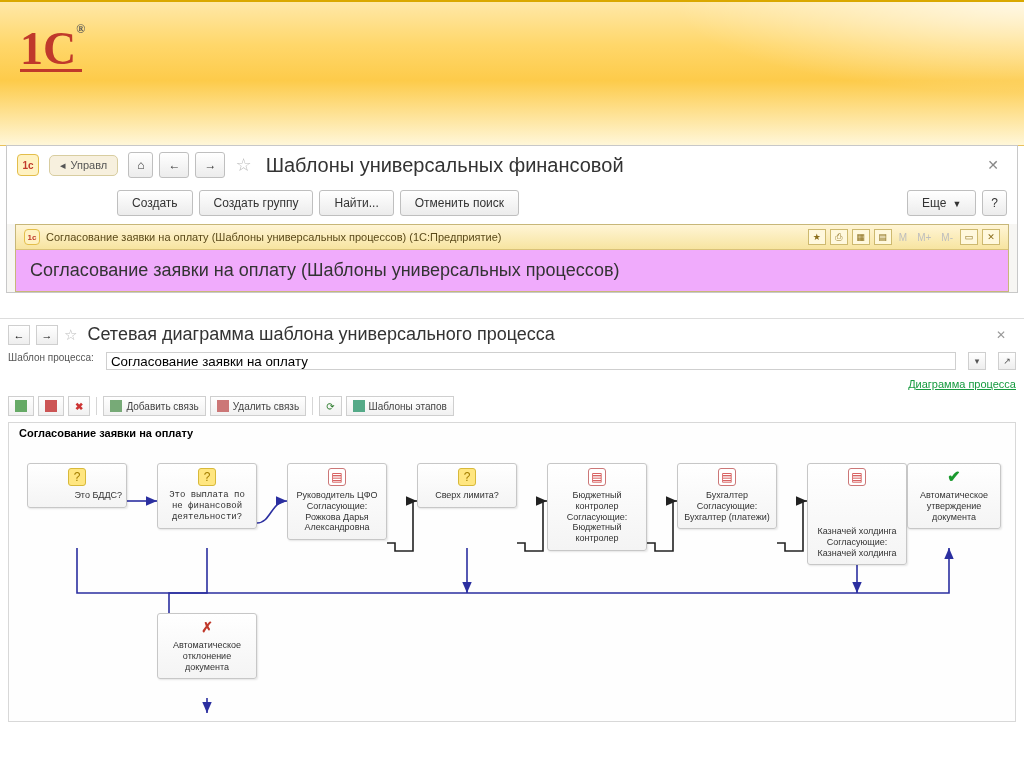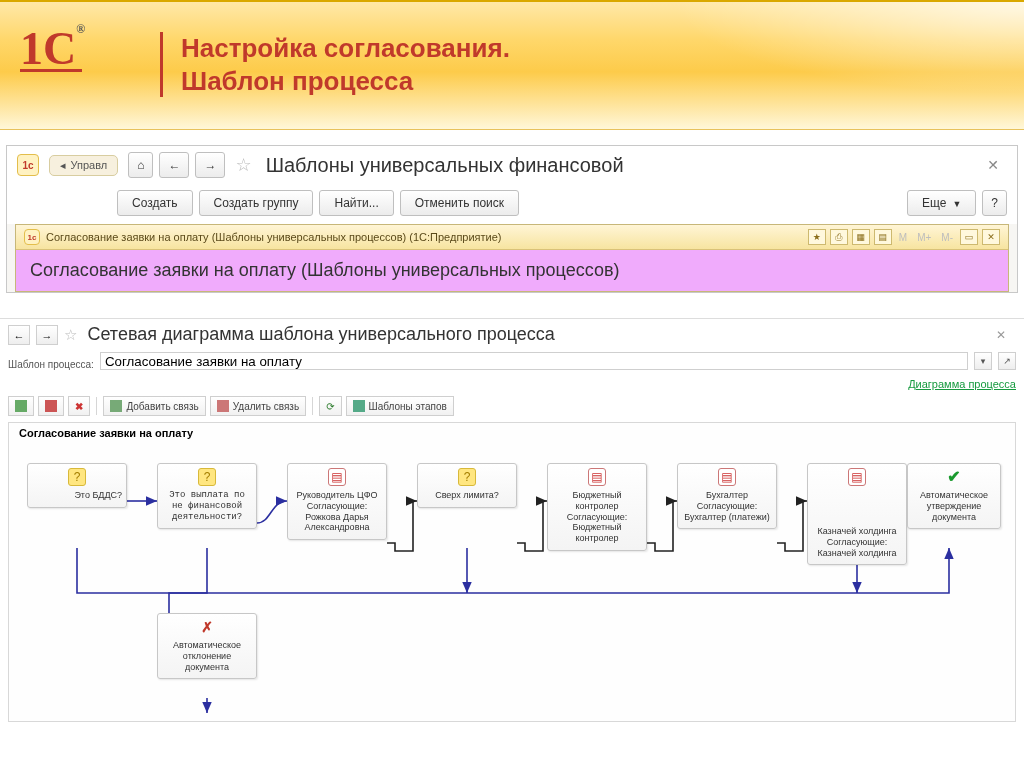--- a/index.html
+++ b/index.html
@@ -1,19 +1,19 @@
 <!DOCTYPE html>
 <html><head>
 <meta charset="utf-8">
 <style>
   * { box-sizing: border-box; margin: 0; padding: 0; }
   body { font-family: Arial, sans-serif; font-size: 11px; background: #fff; width:1024px; height:767px; overflow:hidden; }
 
   
-  .banner { position:relative; height:130px; background: linear-gradient(#ffe8a8 0%, #ffd76a 30%, #fdcb4a 55%, #fff7d9 100%);
+  .banner { position:relative; height:146px; background: linear-gradient(#ffe8a8 0%, #ffd76a 30%, #fdcb4a 55%, #fff7d9 100%);
     border-top:2px solid #d9a800; border-bottom:1px solid #e8c25c;}
   .logo { position:absolute; left:20px; top:20px; }
   .logo .c1 { font-family: "Times New Roman", serif; font-size:46px; font-weight:bold; color:#c0392b; }
   .logo .reg { font-size:12px; vertical-align: top; color:#555;}
   .logo .underline{ width:62px; height:3px; background:#c0392b; margin-top:-6px;}
   .slide-title { position:absolute; left:160px; top:30px; padding-left:18px;
     border-left:3px solid #c0392b; color:#c0392b; font-size:26px; font-weight:bold; line-height:1.25;}
   .banner-sweep{position:absolute; right:0; top:0; width:520px; height:130px;
     background: radial-gradient(ellipse 500px 130px at 100% 0%, rgba(255,255,255,.7), rgba(255,255,255,0) 70%);}
 
@@ -44,21 +44,21 @@
   .inner-body{ background:#f0abfc; padding:10px 14px;}
   .inner-body h2{ font-size:18px; font-weight:normal; color:#333;}
 
   
   .diagram-wrap{ position:absolute; top:318px; left:0; right:0; bottom:0; background:#fff; border-top:1px solid #ddd;}
   .diag-hdr{ display:flex; align-items:center; gap:6px; padding:5px 8px;}
   .mini-nav{ border:1px solid #cfcfcf; background:linear-gradient(#fff,#eee); width:22px; height:20px; display:flex; align-items:center; justify-content:center; cursor:pointer;}
   .diag-title{ font-size:18px; color:#333; margin-left:4px;}
   .diag-close{ margin-left:auto; color:#999; font-size:12px; cursor:pointer; padding:0 10px;}
 
-  .field-row{ display:flex; align-items:flex-end; gap:6px; padding:2px 8px 6px; font-size:10px; color:#555;}
+  .field-row{ display:flex; align-items:flex-start; gap:12px; padding:2px 8px 6px; font-size:10px; color:#555;}
   .field-row label{white-space:nowrap;}
   .field-row .inp{ flex:1; border:1px solid #cfcfcf; height:18px; padding:1px 4px; background:#fff;}
   .field-row .suffix{border:1px solid #cfcfcf; height:18px; width:18px; display:flex; align-items:center; justify-content:center; background:linear-gradient(#fff,#eee); cursor:pointer; font-size:9px;}
 
   .section-label{ color:#169a3f; font-size:11px; padding:2px 8px 4px; text-decoration:underline;text-align:right;}
   .diag-toolbar{ display:flex; gap:4px; padding:2px 8px 6px; align-items:center;}
   .tbtn{ border:1px solid #cfcfcf; background:linear-gradient(#fff,#f1f1f1); height:20px; padding:0 6px; display:flex; align-items:center; gap:4px; cursor:pointer; font-size:10px; color:#444;}
   .tbtn .ico{ width:12px; height:12px; display:inline-block;}
   .sep{ width:1px; height:18px; background:#d6d6d6; margin:0 2px;}
 
@@ -79,24 +79,20 @@
   .arrow.blk{ stroke:#222; marker-end:url(#ahk);}
 </style>
 </head>
 <body>
 
 <div class="banner">
   <div class="banner-sweep"></div>
   <div class="logo">
     <span class="c1">1C<span class="reg">®</span></span>
     <div class="underline"></div>
-  </div>
-  <div class="slide-title">
-    <div>Настройка согласования.</div>
-    <div>Шаблон процесса</div>
   </div>
 </div>
 
 <div class="app-window">
   <div class="window-frame">
     <div class="title-row">
       <div class="mini-logo">1c</div>
       <div class="tabish">
         <span>◂</span>
         <span>Управл</span>

